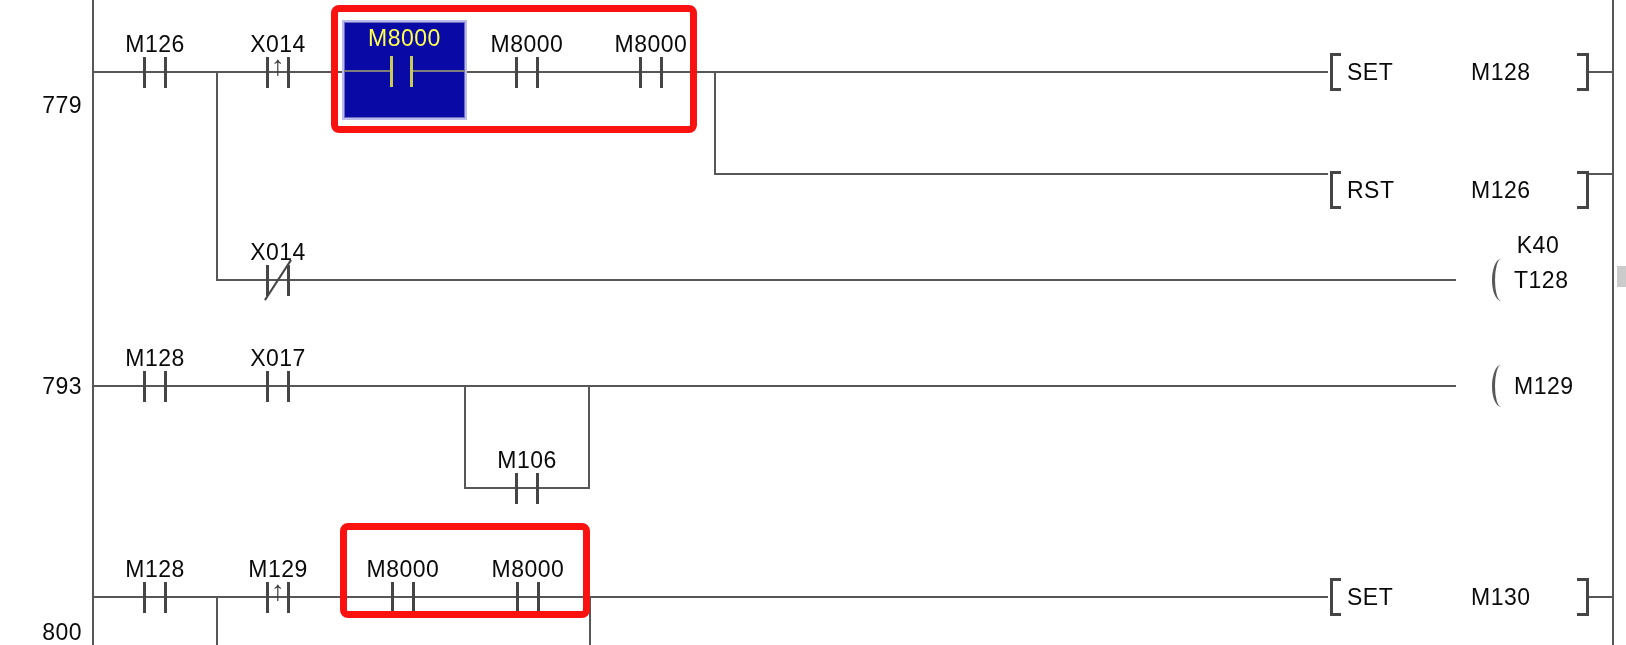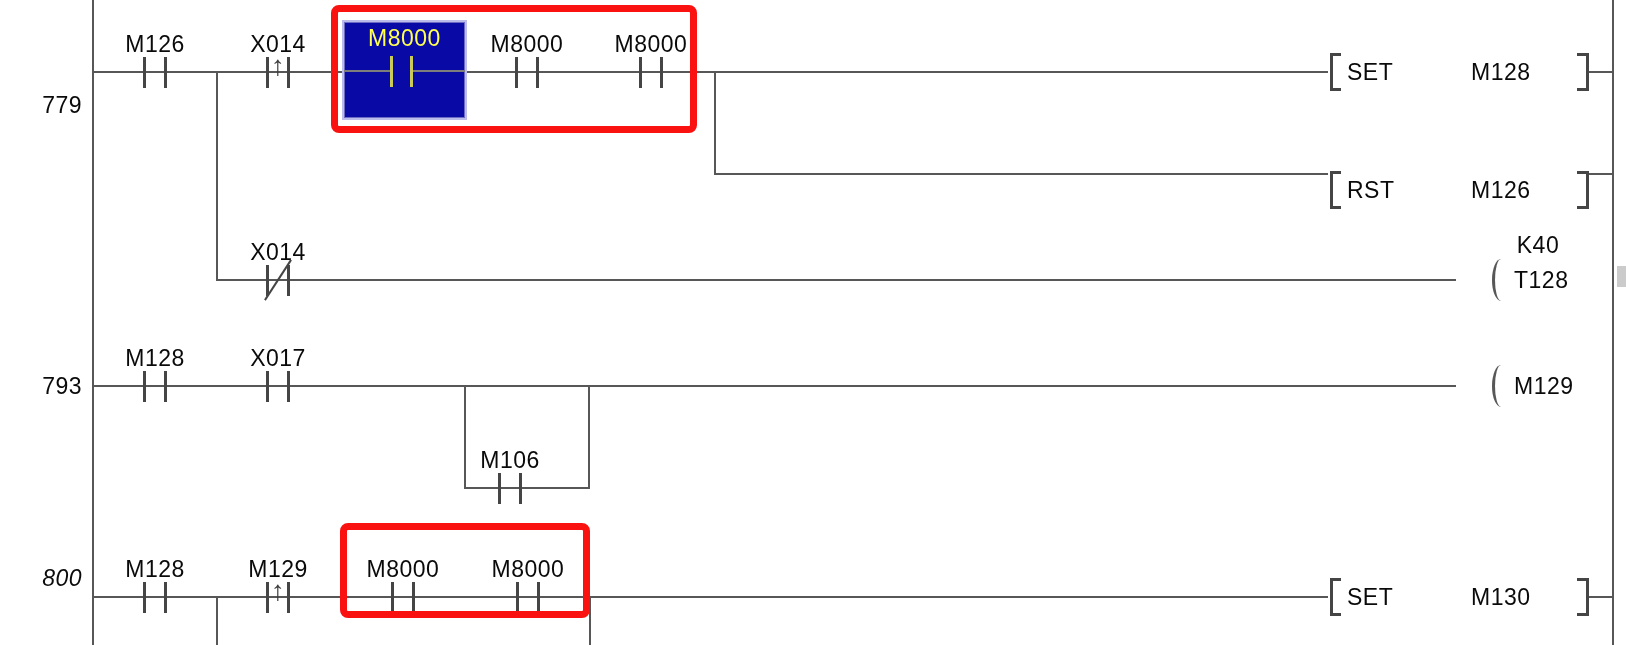--- a/index.html
+++ b/index.html
@@ -61,21 +61,21 @@
   <div class="vline" style="left:588px; top:385px; height:104px;"></div>
   <div class="hline" style="left:465px; top:487px; width:125px;"></div>
 
   <div class="hline" style="left:93px; top:596px; width:1235px;"></div>
   <div class="hline" style="left:1588px; top:596px; width:24px;"></div>
   <div class="vline" style="left:216px; top:596px; height:49px;"></div>
   <div class="vline" style="left:589px; top:596px; height:49px;"></div>
 
   <div class="rnum" style="top:60px;margin-top:33px;">779</div>
   <div class="rnum" style="top:374px;">793</div>
-  <div class="rnum" style="top:566px;font-style:italic;">800</div>
+  <div class="rnum" style="top:620px;">800</div>
 
   <div class="contact" style="left:95px; top:32px;">
     <div class="clabel">M126</div>
     <div class="leg l"></div>
     <div class="leg r"></div>
   </div>
   <div class="contact" style="left:218px; top:32px;">
     <div class="clabel">X014</div>
     <div class="leg l"></div>
     <div class="leg r"></div>
@@ -102,21 +102,21 @@
   <div class="contact" style="left:95px; top:346px;">
     <div class="clabel">M128</div>
     <div class="leg l"></div>
     <div class="leg r"></div>
   </div>
   <div class="contact" style="left:218px; top:346px;">
     <div class="clabel">X017</div>
     <div class="leg l"></div>
     <div class="leg r"></div>
   </div>
-  <div class="contact" style="left:450px; top:448px;">
+  <div class="contact" style="left:467px; top:448px;">
     <div class="clabel">M106</div>
     <div class="leg l"></div>
     <div class="leg r"></div>
   </div>
 
   <div class="contact" style="left:95px; top:557px;">
     <div class="clabel">M128</div>
     <div class="leg l"></div>
     <div class="leg r"></div>
   </div>

